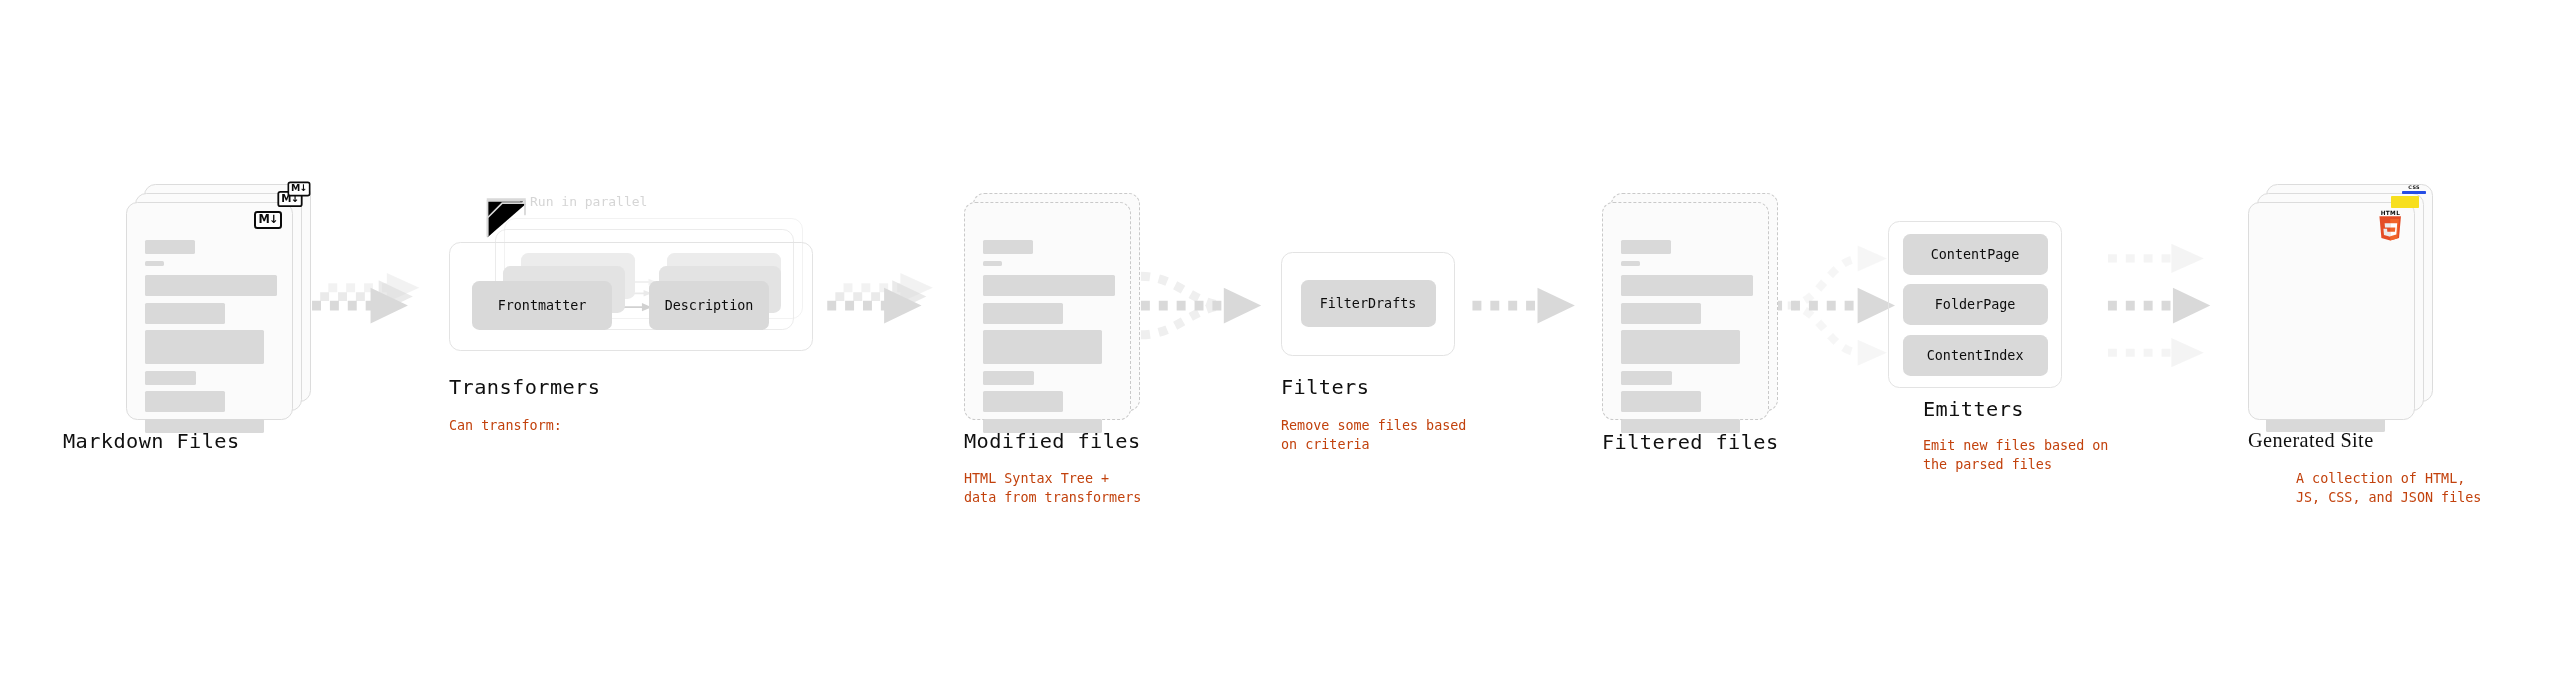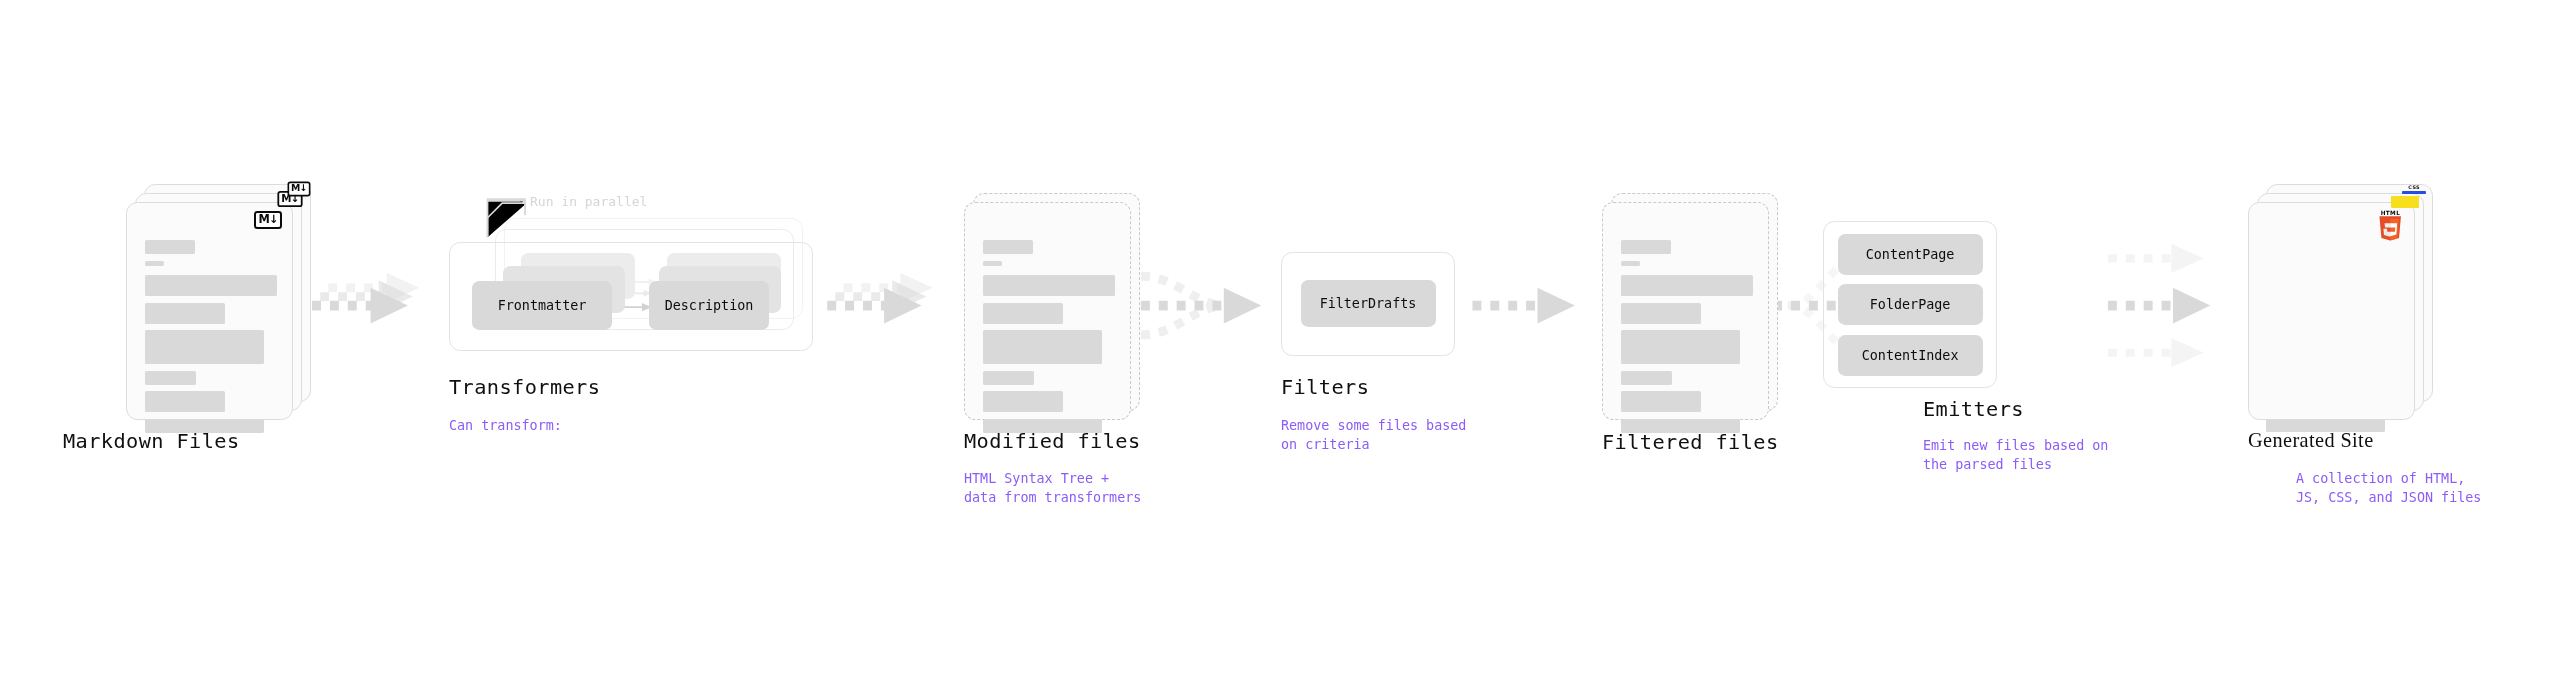--- a/index.html
+++ b/index.html
@@ -51,21 +51,21 @@
     font-size:4.9px;font-weight:bold;color:#0b0b0b;letter-spacing:0.4px;
     text-align:center;line-height:6.5px;
   }
   .css-badge .bar{height:2.4px;background:#264de4;border-radius:0.8px;margin-top:0.8px;}
 
   
   .title{
     font-size:20.3px;color:#101010;letter-spacing:0.4px;white-space:nowrap;
   }
   .subtitle{
-    font-size:13.4px;color:#8b5cf6;line-height:1.38;white-space:pre-line;
+    font-size:13.4px;color:#c2410c;line-height:1.38;white-space:pre-line;
   }
   .sublist{font-size:13.4px;color:#1a1a1a;line-height:1.55;}
   .sublist .row{white-space:nowrap;}
   .sublist .b{display:inline-block;width:13px;}
 
   
   .group{
     position:absolute;box-sizing:border-box;
     border:1.3px solid #e3e3e3;border-radius:11.4px;background:transparent;
   }
@@ -281,21 +281,21 @@
           <div class="sk" style="width:119px;height:34px;"></div>
           <div class="sk" style="width:51px;height:14px;"></div>
           <div class="sk" style="width:80px;height:21px;"></div>
           <div class="sk" style="width:119px;height:14.6px;"></div>
         </div>
       </div>
     </div>
   </div>
   <div class="node title" style="left:1602px;top:430px;">Filtered files</div>
 
-  <div class="node" style="left:1823px;top:221px;width:187px;height:171px;padding-left:24px;">
+  <div class="node" style="left:1888px;top:221px;width:187px;height:171px;padding-left:24px;">
     <div class="group" style="left:0;top:0;width:174px;height:167px;"></div>
     <div class="pill" style="left:14.6px;top:13px;width:145px;height:41px;">ContentPage</div>
     <div class="pill" style="left:14.6px;top:63px;width:145px;height:41px;">FolderPage</div>
     <div class="pill" style="left:14.6px;top:114px;width:145px;height:41px;">ContentIndex</div>
   </div>
   <div class="node title" style="left:1923px;top:397px;">Emitters</div>
   <div class="node subtitle" style="left:1923px;top:437px;">Emit new files based on
 the parsed files</div>
 
   <div class="node" style="left:2248px;top:202px;">

